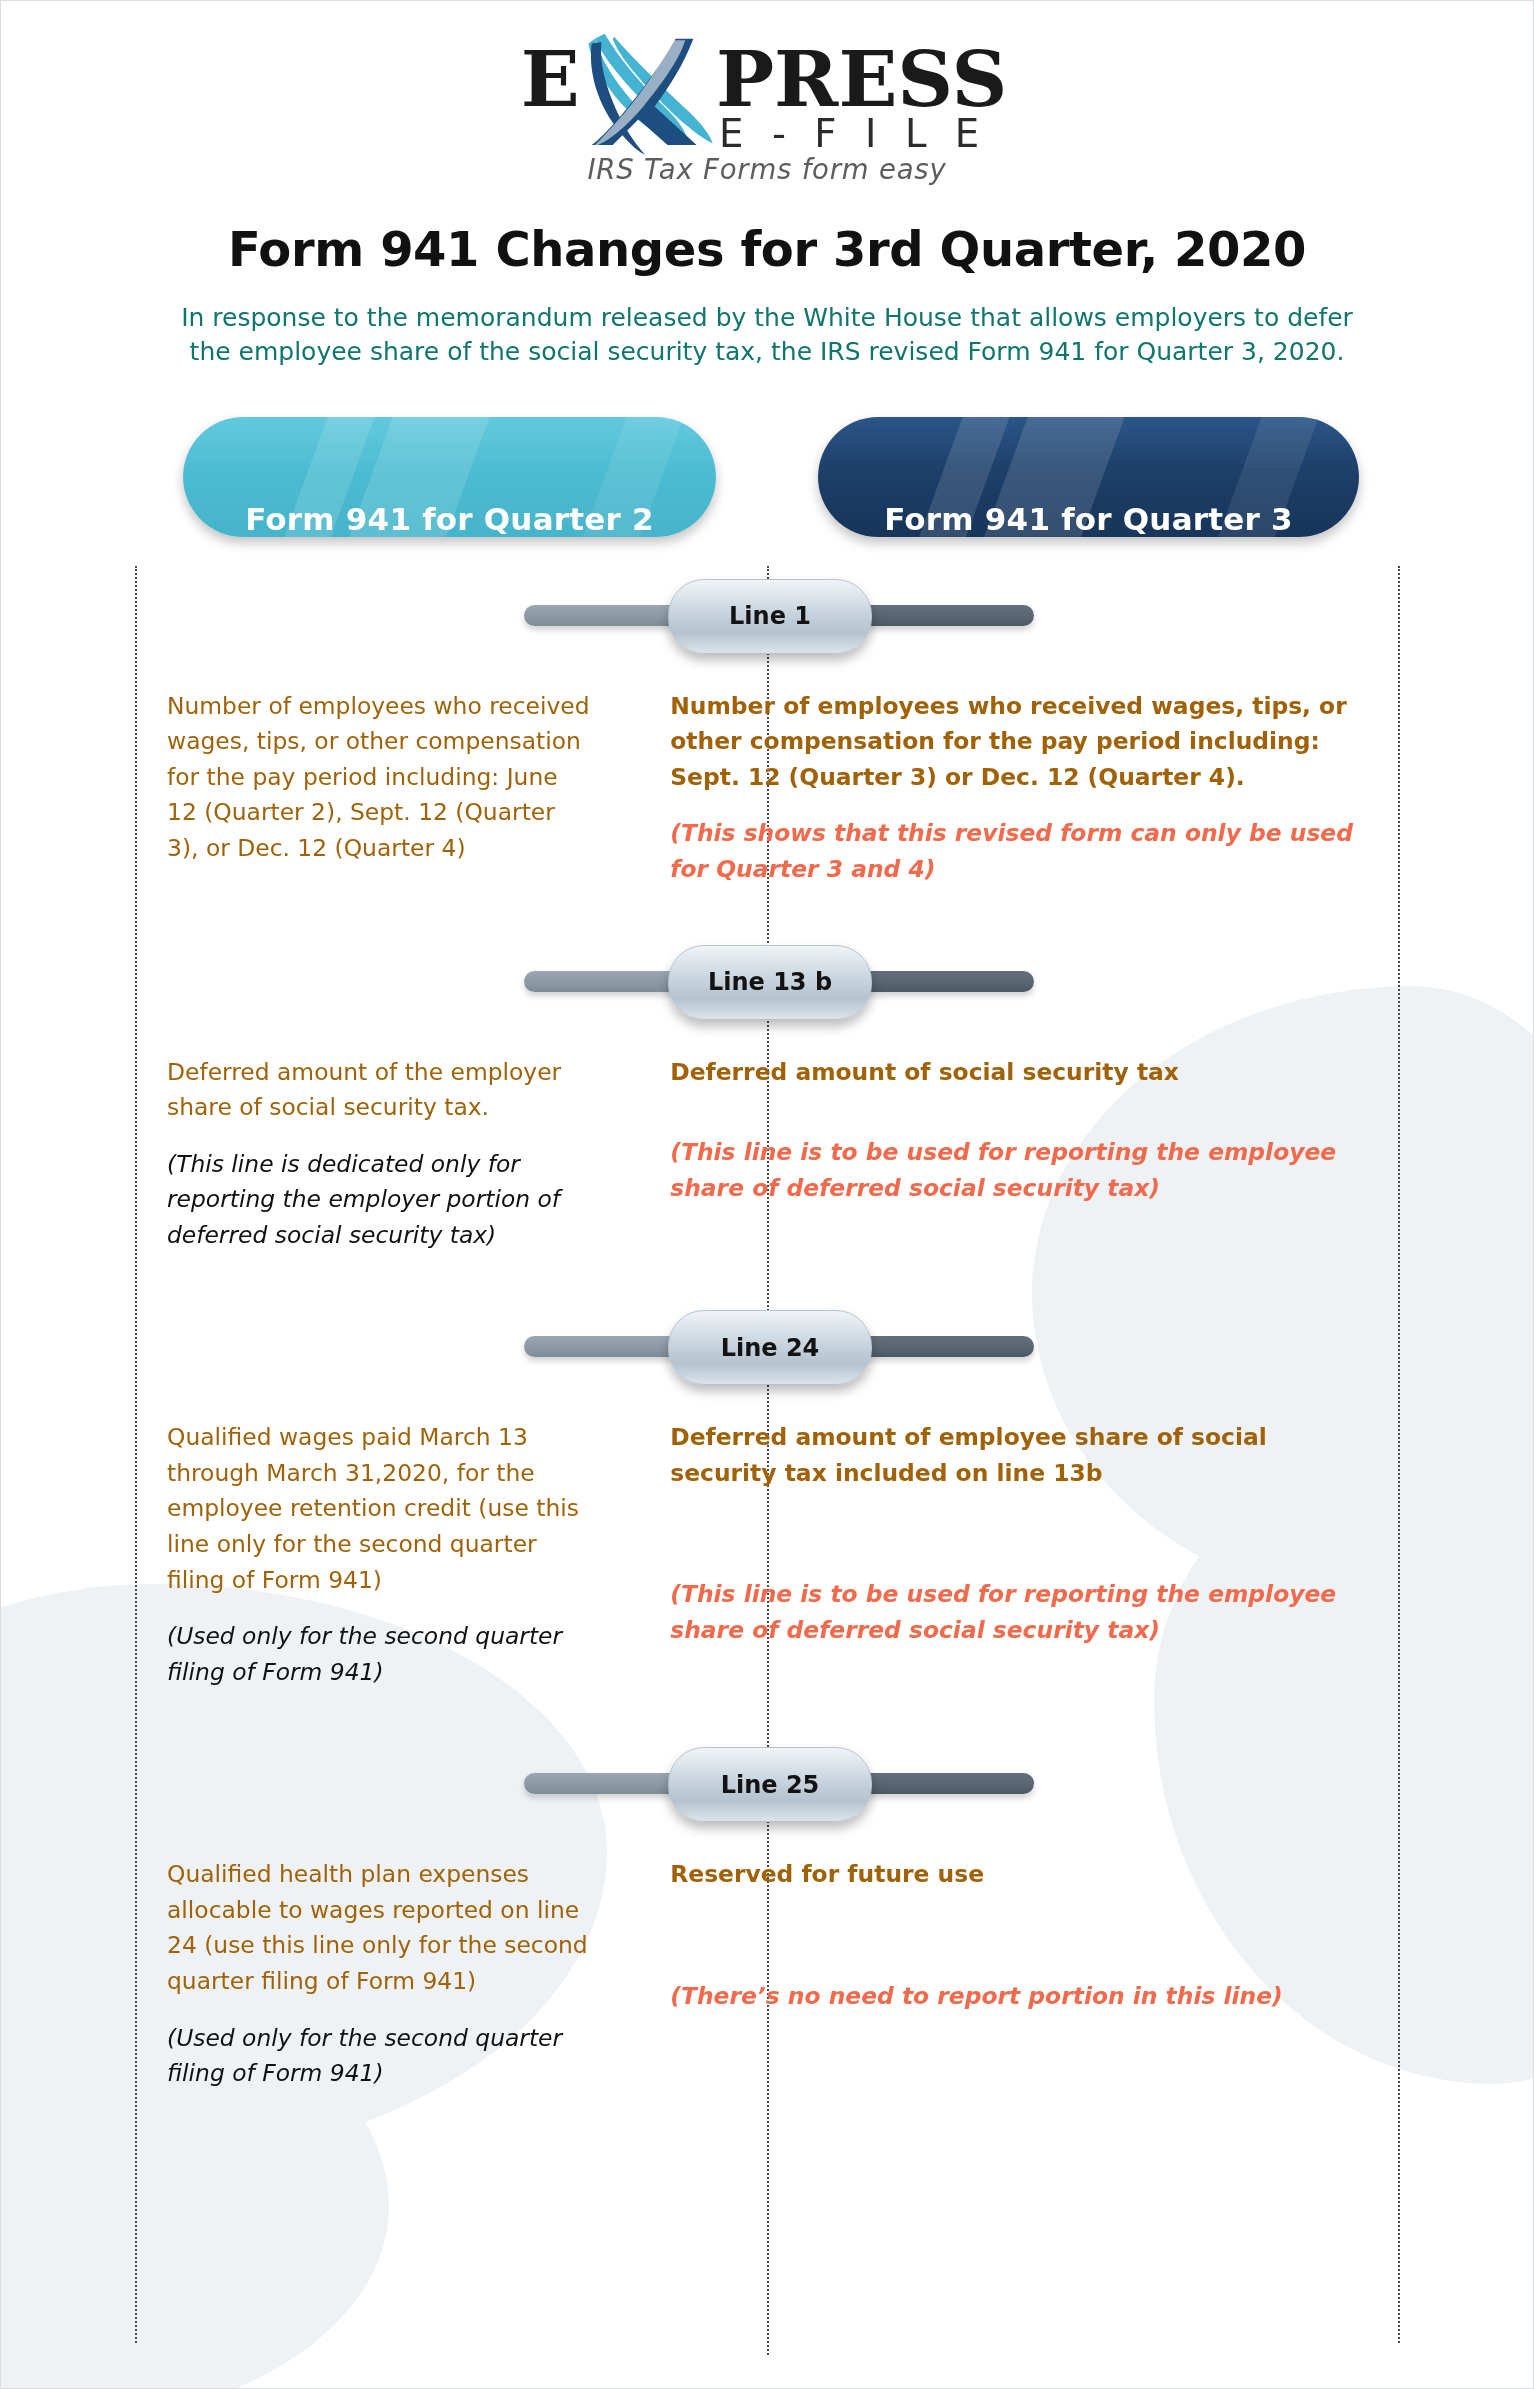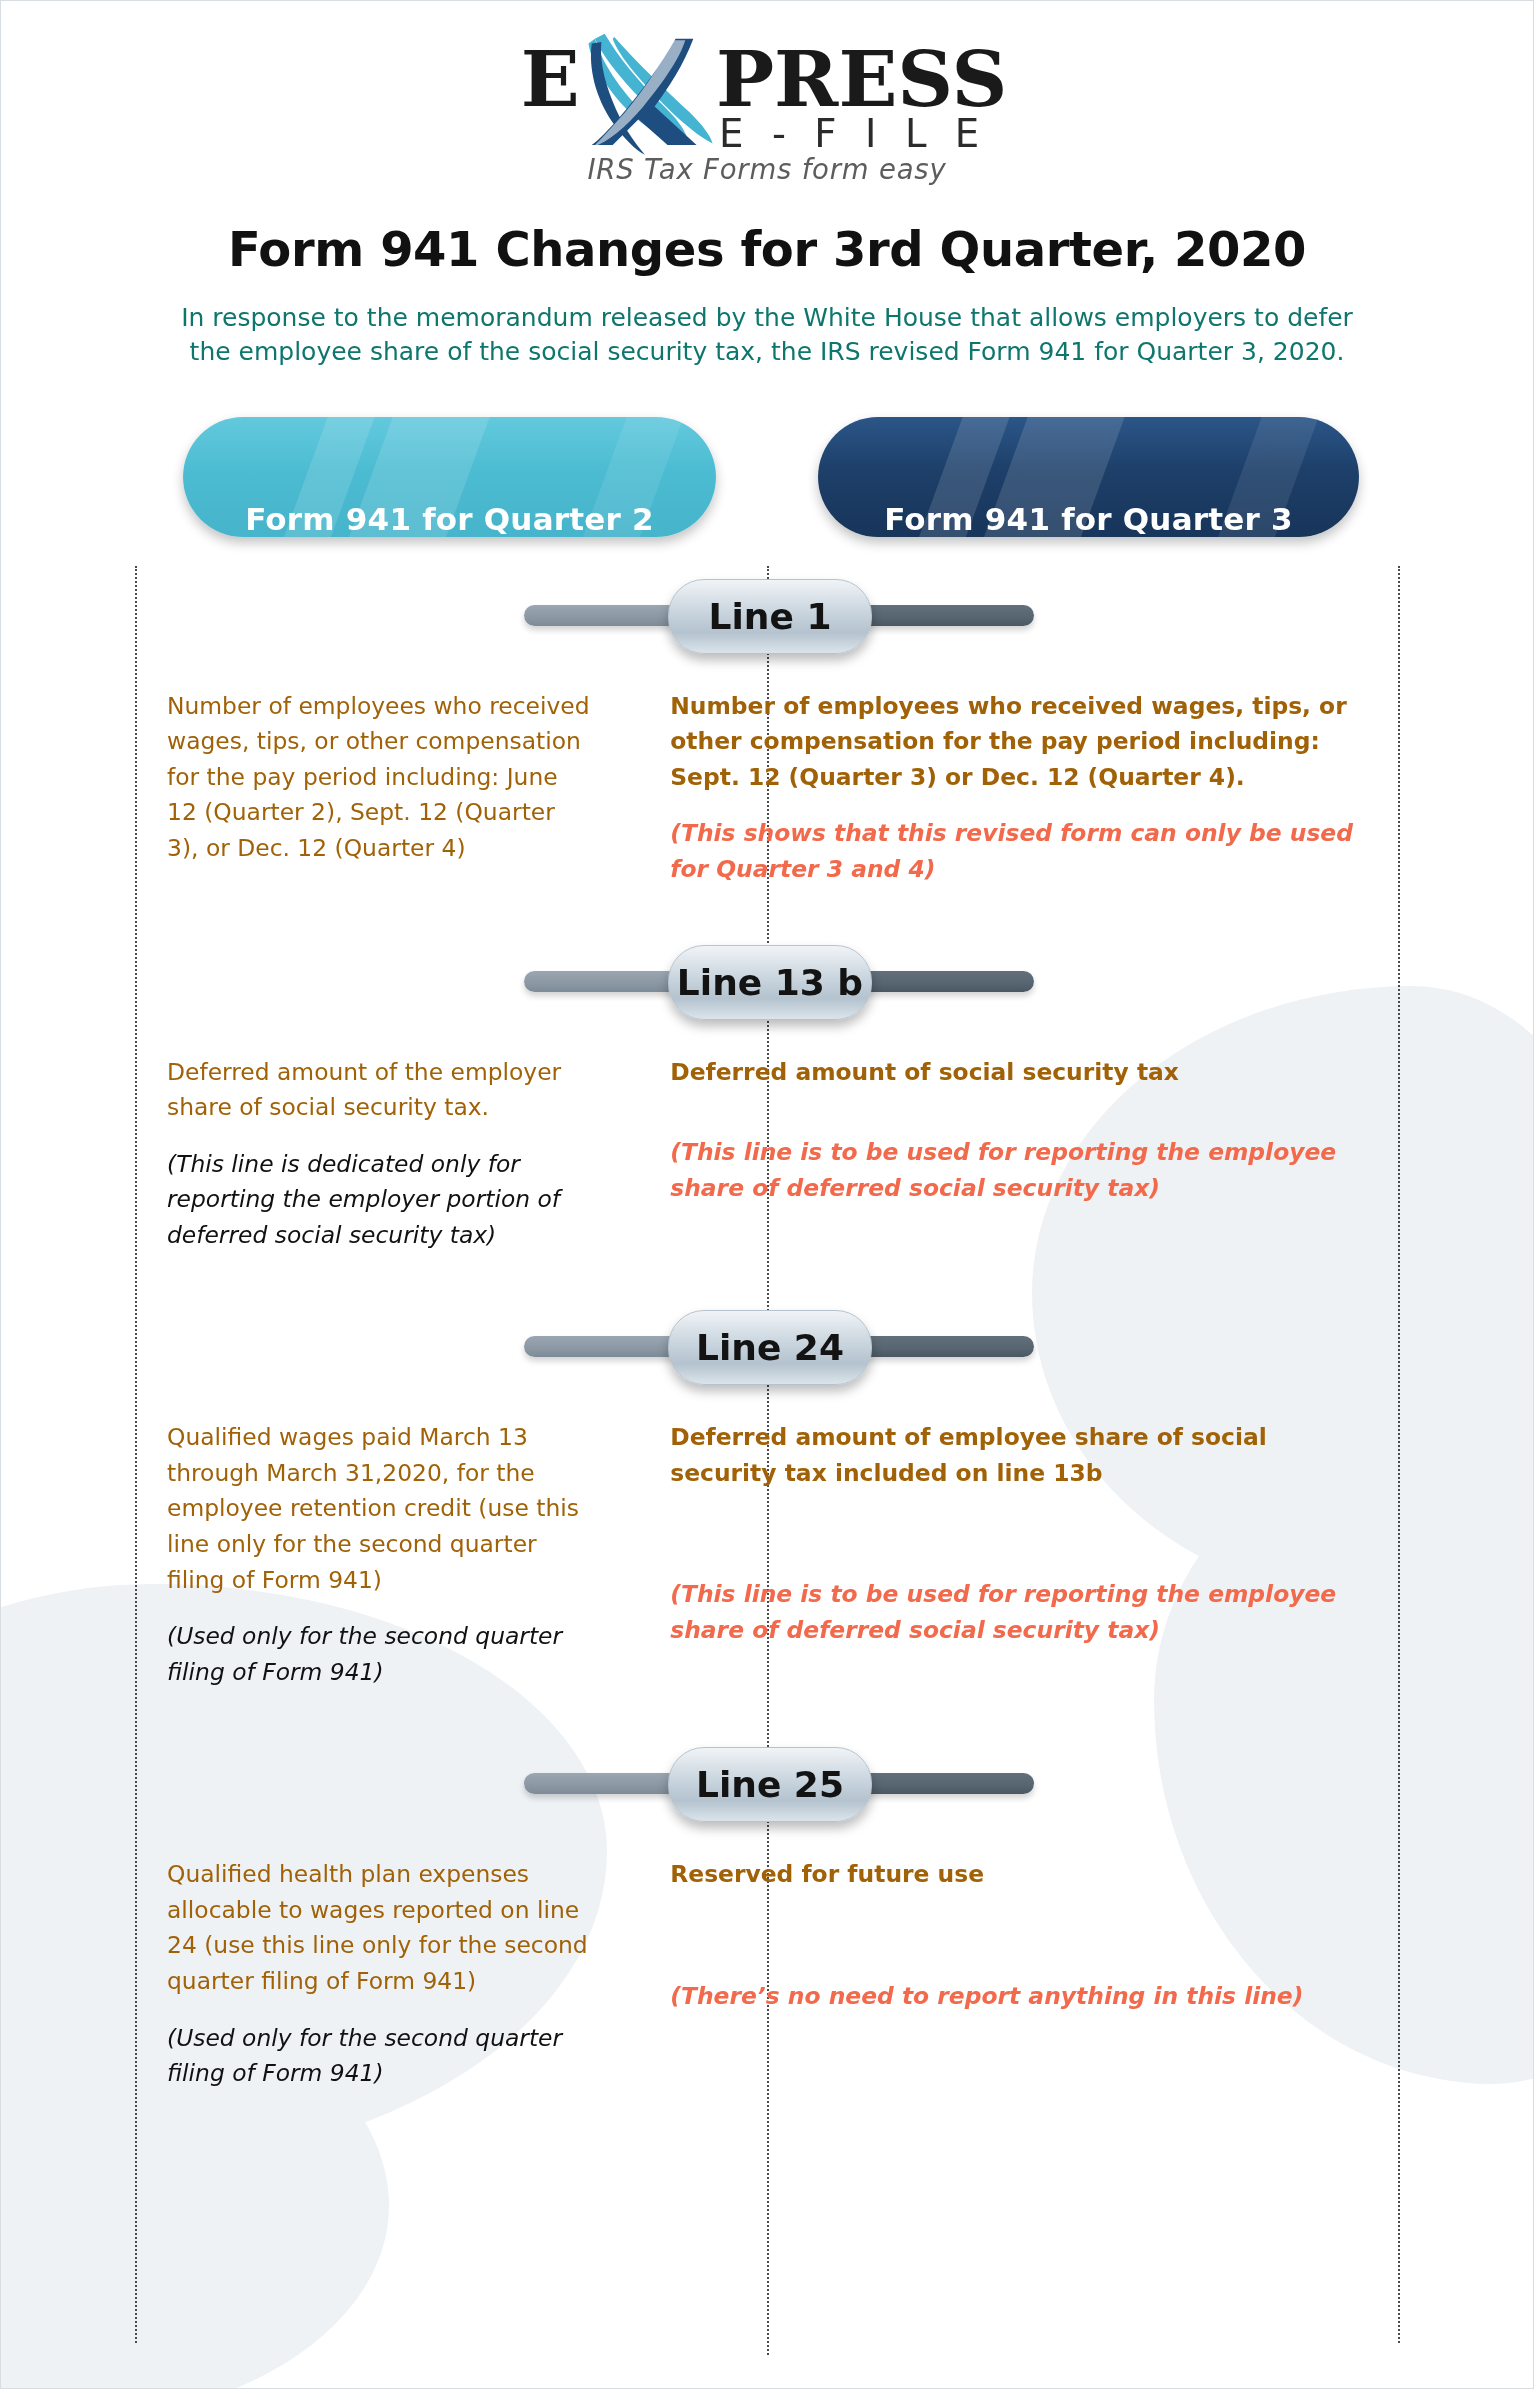--- a/index.html
+++ b/index.html
@@ -135,21 +135,21 @@
     background:linear-gradient(180deg,#63707b 0%,#566571 60%,#4a5863 100%);
   }
   .line-pill{
     position:absolute;left:667px;top:0;
     width:202px;height:73px;border-radius:36px;
     background:linear-gradient(180deg,#f0f4f7 0%,#c6d2dc 48%,#b4c3cf 72%,#dbe4ea 100%);
     border:0.8px solid #b6c3cd;
     box-shadow:0 6.5px 10.5px rgba(0,0,0,0.26);
     display:flex;align-items:center;justify-content:center;
     font-family:"DejaVu Sans", sans-serif;
-    font-weight:bold;font-size:36px;color:#131313;
+    font-weight:bold;font-size:24px;color:#131313;
     z-index:2;
   }
 
   
   .content-row{
     position:relative;z-index:3;
     display:flex;
   }
   .col{
     box-sizing:border-box;
@@ -298,18 +298,18 @@
     <div class="line-pill">Line 25</div>
   </div>
   <div class="spacer-sm"></div>
   <div class="content-row">
     <div class="col col-left">
       <p class="desc">Qualified health plan expenses allocable to wages reported on line 24 (use this line only for the second quarter filing of Form 941)</p>
       <p class="note">(Used only for the second quarter filing of Form 941)</p>
     </div>
     <div class="col col-right">
       <p class="desc bold">Reserved for future use</p>
-      <p class="note orange" style="margin-top:86px">(There’s no need to report anything in this line)</p>
+      <p class="note orange" style="margin-top:86px">(There’s no need to report portion in this line)</p>
     </div>
   </div>
 
 </div>
 
 
 </body></html>

